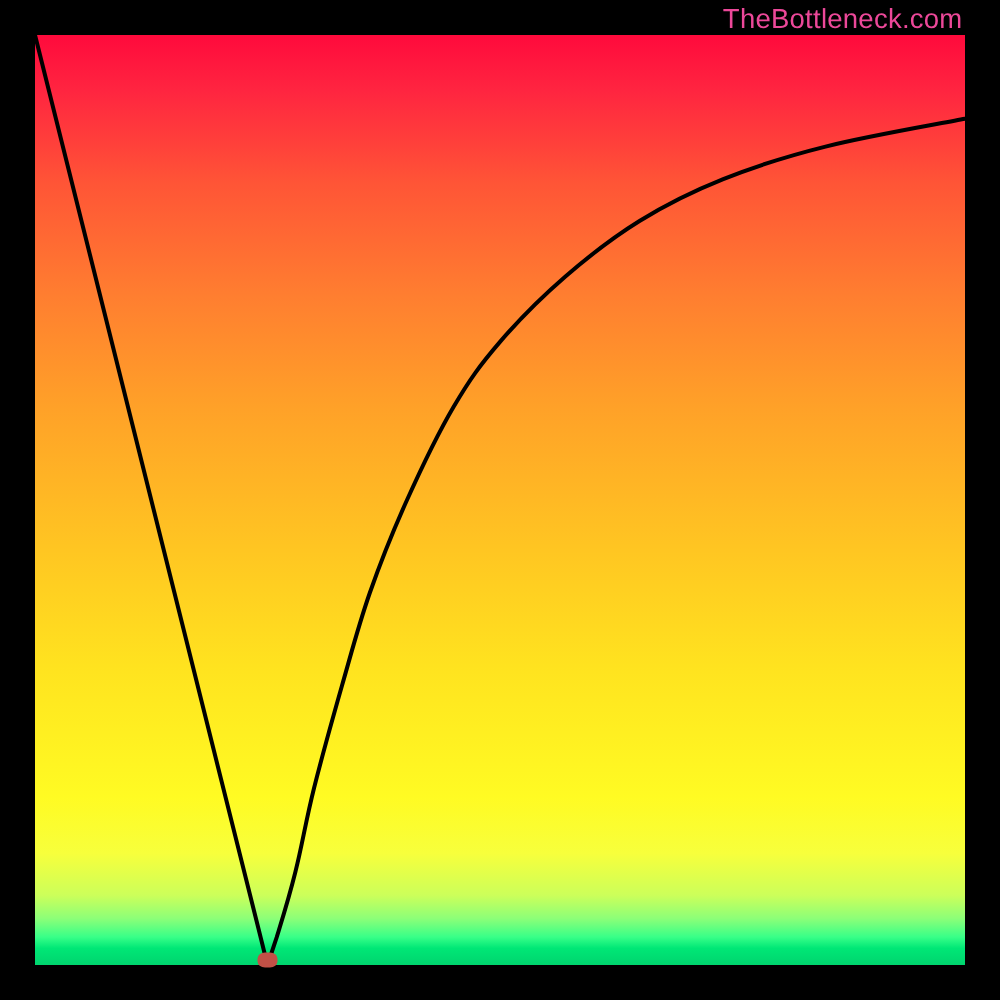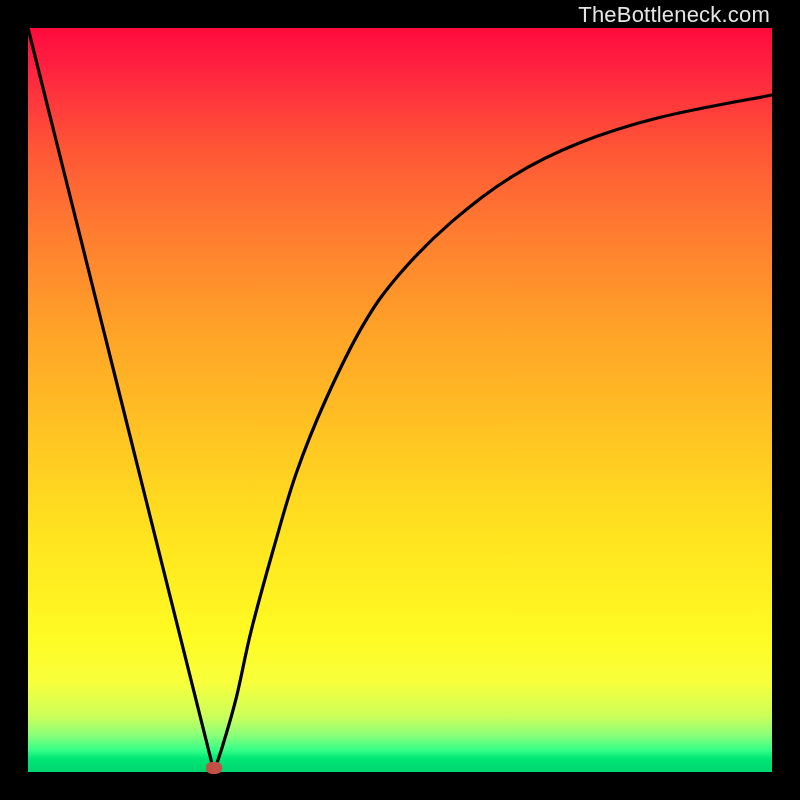--- a/index.html
+++ b/index.html
@@ -32,21 +32,21 @@
       #8cff78 95%,
       #38ff88 97%,
       #00e776 98.2%,
       #00d46e 100%
     );
   }
   .watermark {
     position: absolute;
     top: 2px;
     right: 30px;
-    color: #e5e5e5;
+    color: #ec4899;
     font-size: 22px;
     font-weight: 500;
     letter-spacing: 0.2px;
     user-select: none;
   }
   svg.curve {
     position: absolute;
     left: 0;
     top: 0;
     width: 744px;

